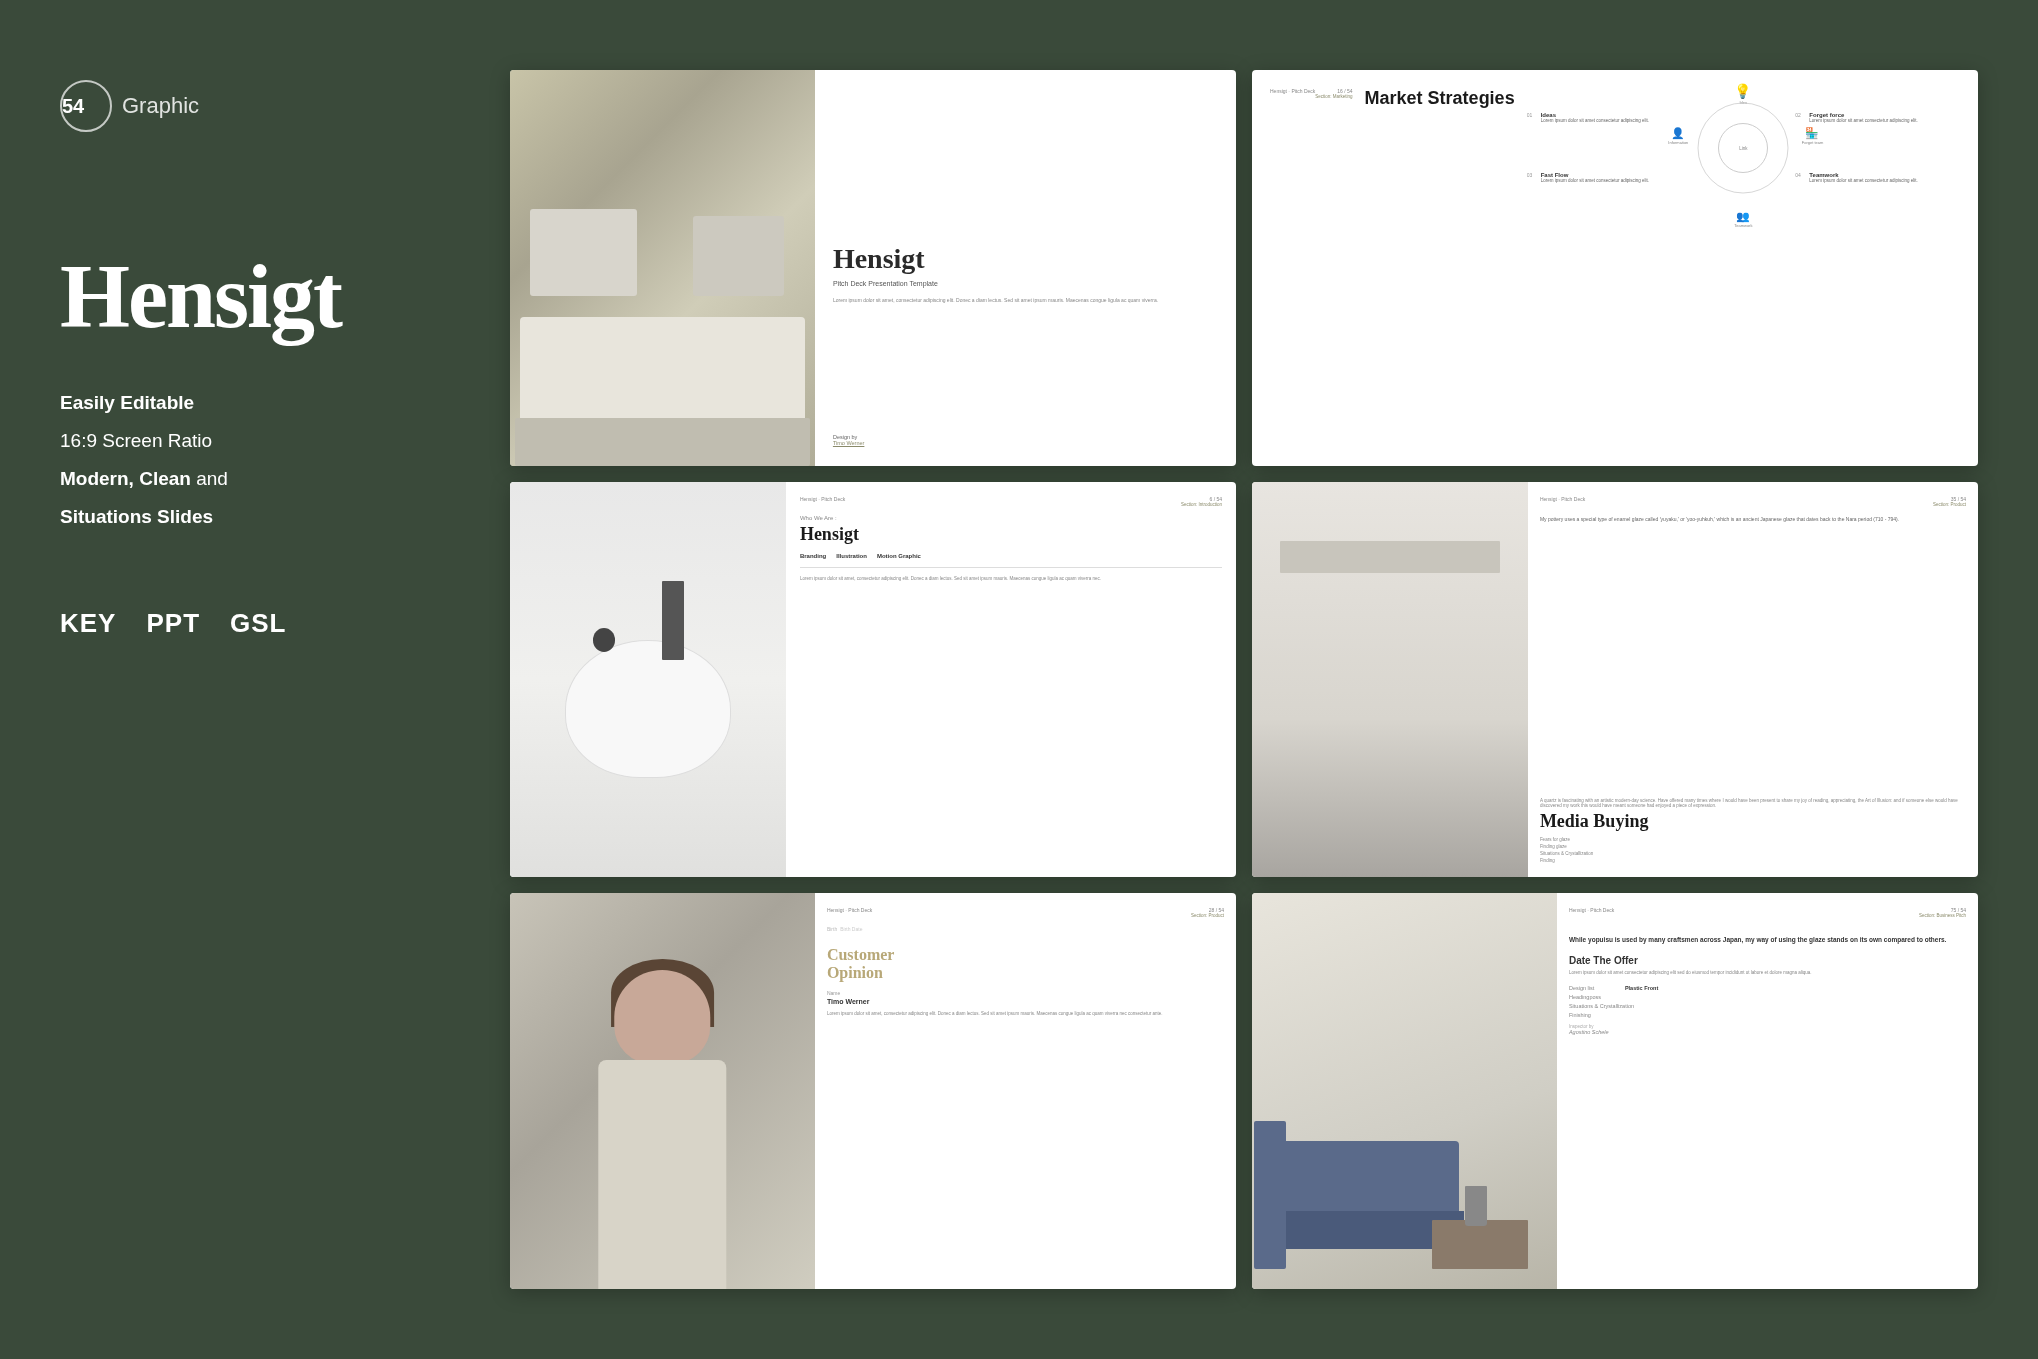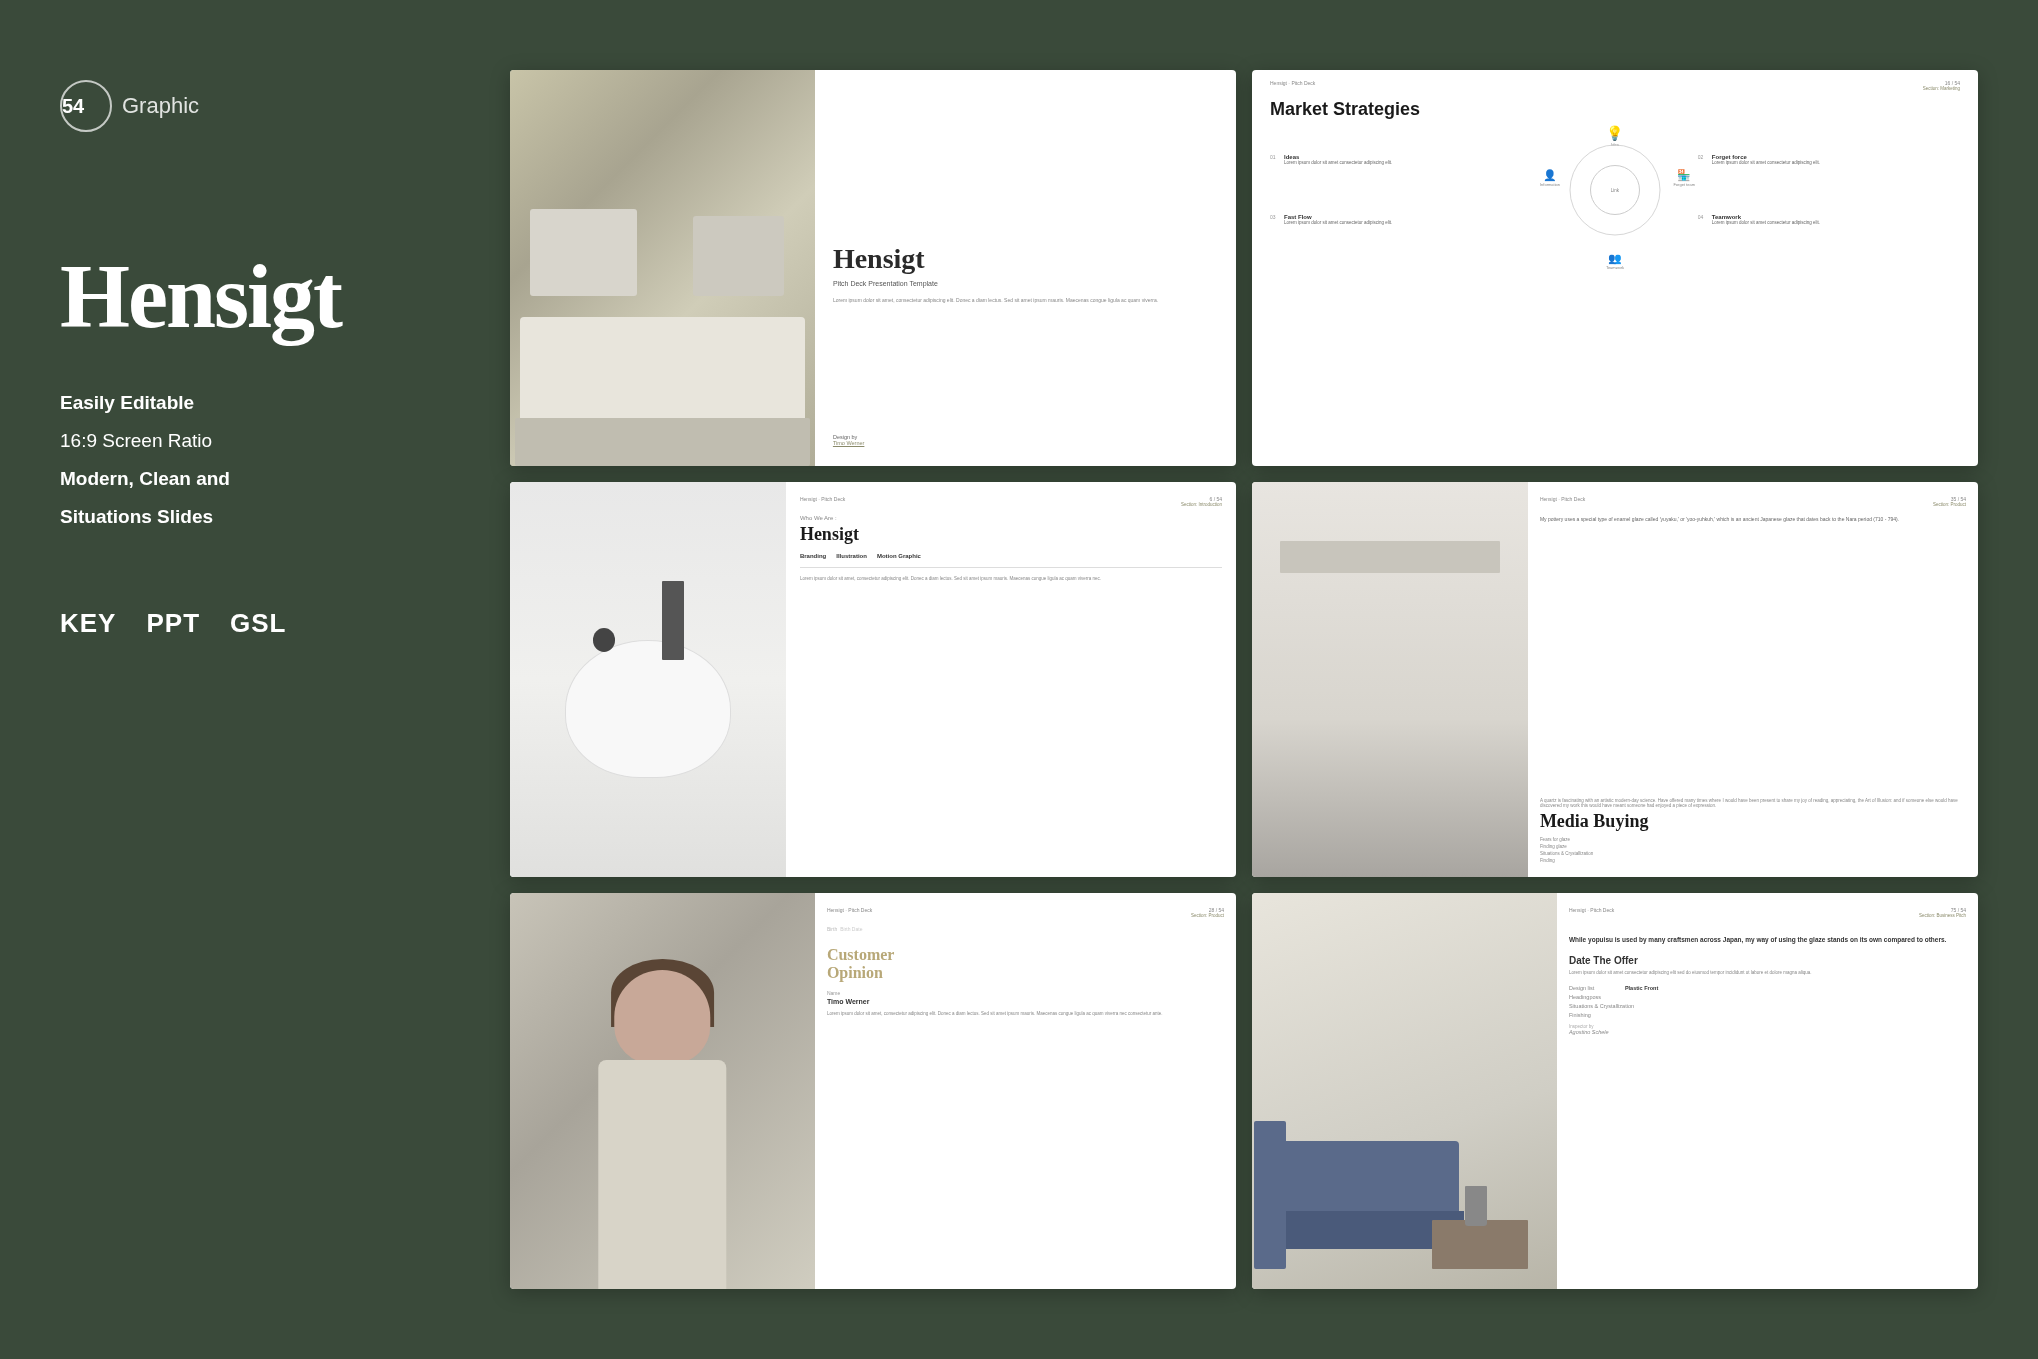--- a/index.html
+++ b/index.html
@@ -96,21 +96,21 @@
       color: white;
       font-size: 19px;
       font-family: Arial, sans-serif;
     }
 
     .feature-item.bold {
       font-weight: 700;
     }
 
     .feature-item .light {
-      font-weight: 700;
+      font-weight: 400;
     }
 
     .formats-block {
       display: flex;
       gap: 30px;
       align-items: center;
     }
 
     .format-label {
       color: white;
@@ -239,23 +239,24 @@
 
     .cover-design-name {
       font-size: 5.5px;
       color: #8a8a6a;
       font-family: Arial, sans-serif;
       text-decoration: underline;
     }
 
     
     .slide-market {
-      padding: 10px 18px 14px;
-      display: flex;
-      flex-direction: column;
+      padding: 18px 18px 14px;
+      display: flex;
+      flex-direction: row;
+      gap: 12px;
     }
 
     .slide-small-header {
       display: flex;
       justify-content: space-between;
       align-items: flex-start;
       margin-bottom: 8px;
     }
 
     .slide-brand-small {

